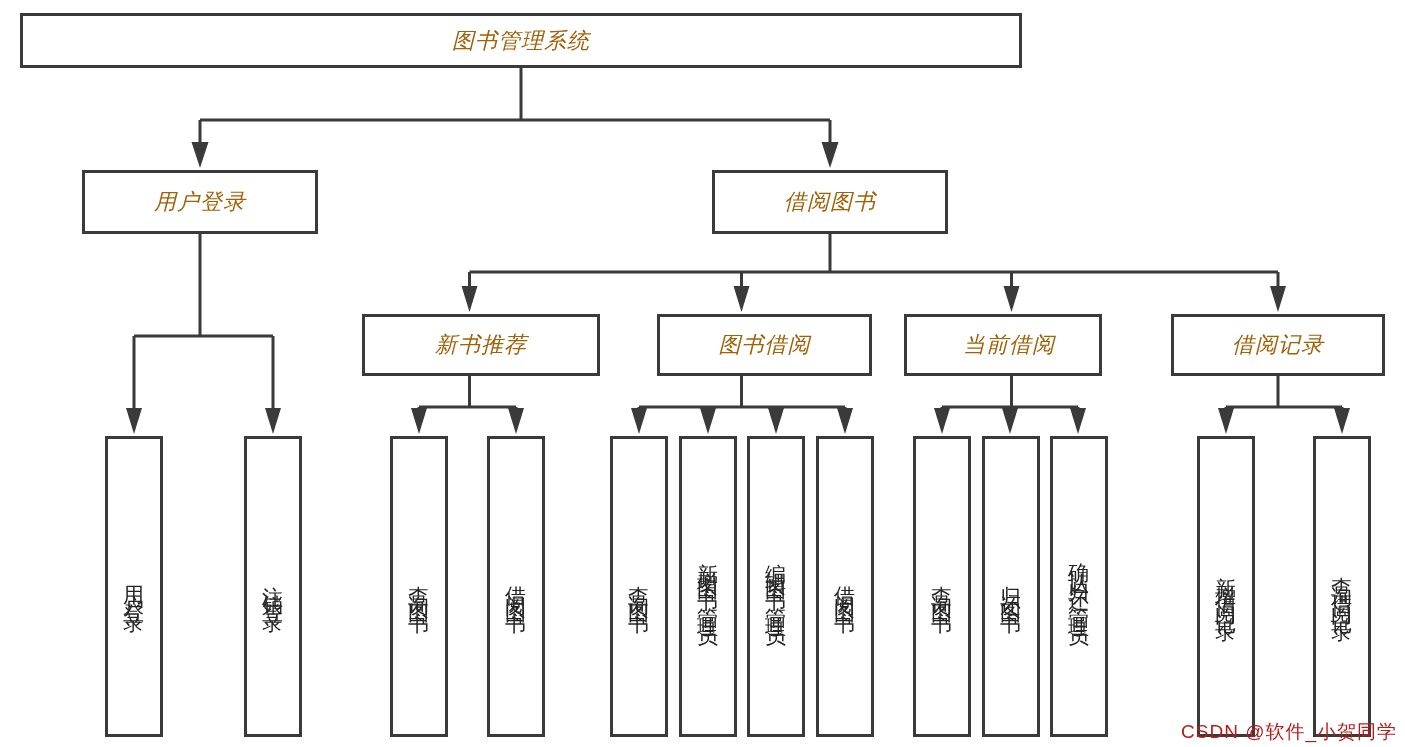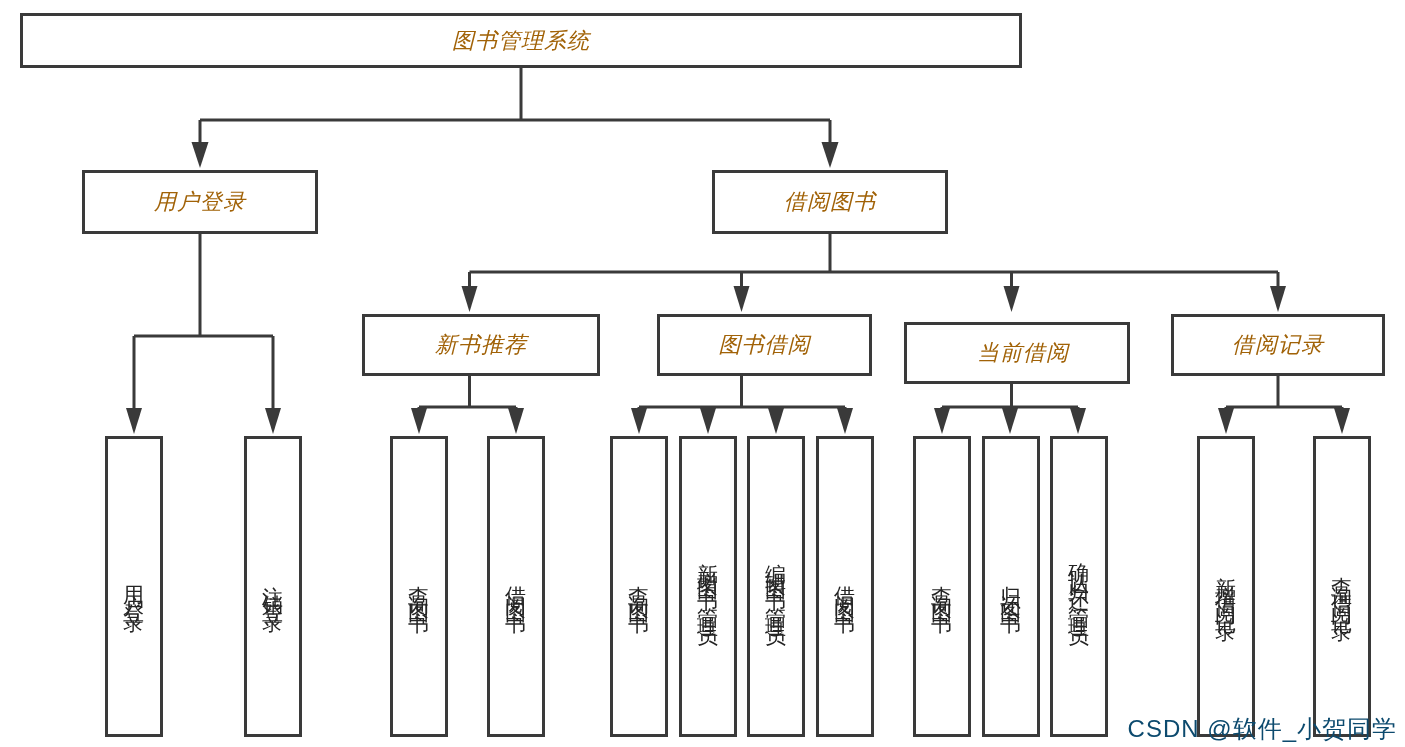--- a/index.html
+++ b/index.html
@@ -52,33 +52,33 @@
     letter-spacing: 9px;
     top: 436px;
     width: 58px;
     height: 301px;
     line-height: 1;
   }
   .watermark {
     position: absolute;
     right: 8px;
     bottom: 2px;
-    color: #0c4a6e;
-    font-size: 24px;
+    color: #b91c1c;
+    font-size: 19px;
     letter-spacing: 1px;
     z-index: 5;
     white-space: nowrap;
   }
   
   .n-root   { left: 20px;   top: 13px;  width: 1002px; height: 55px; }
   .n-login  { left: 82px;   top: 170px; width: 236px;  height: 64px; }
   .n-mgmt   { left: 712px;  top: 170px; width: 236px;  height: 64px; }
   .n-rec    { left: 362px;  top: 314px; width: 238px;  height: 62px; }
   .n-borrow { left: 657px;  top: 314px; width: 215px;  height: 62px; }
-  .n-cur    { left: 904px;  top: 322px; width: 226px;  height: 62px; padding-left: 12px; }
+  .n-cur    { left: 904px;  top: 314px; width: 198px;  height: 62px; padding-left: 12px; }
   .n-hist   { left: 1171px; top: 314px; width: 214px;  height: 62px; }
   .v-1  { left: 105px; }
   .v-2  { left: 244px; }
   .v-3  { left: 390px; }
   .v-4  { left: 487px; }
   .v-5  { left: 610px; }
   .v-6  { left: 679px; }
   .v-7  { left: 747px; }
   .v-8  { left: 816px; }
   .v-9  { left: 913px; }

